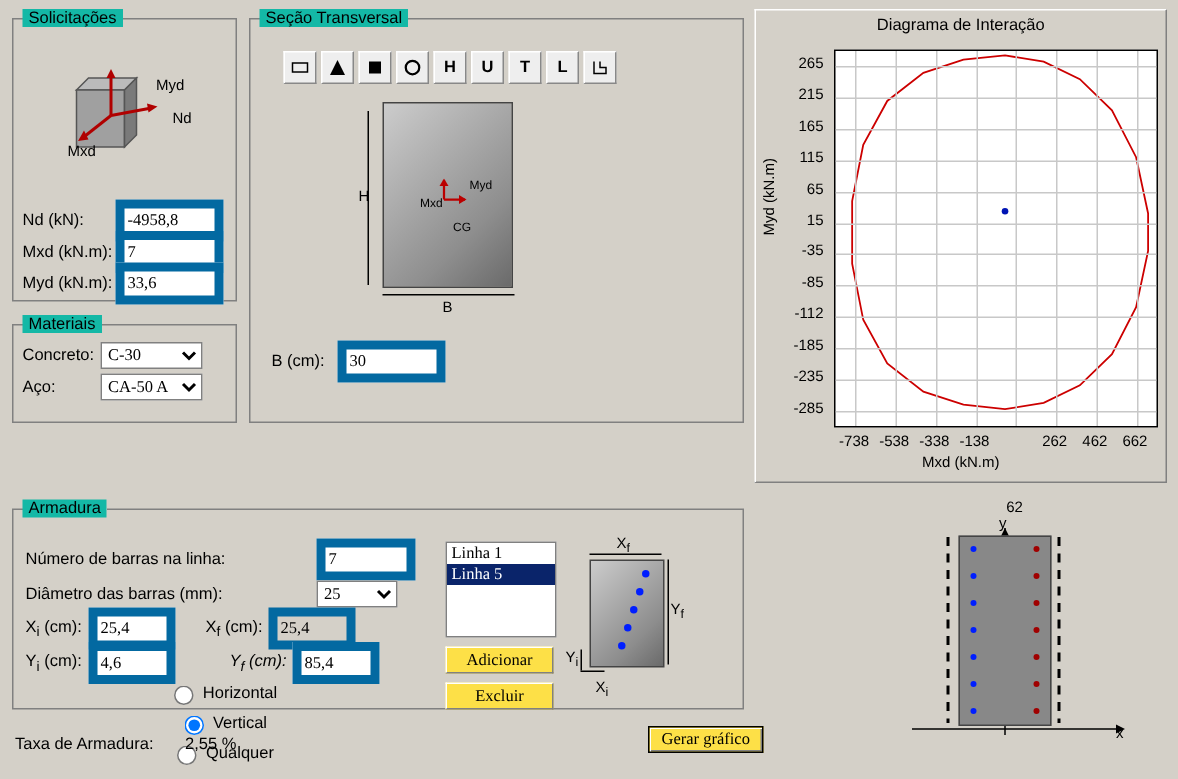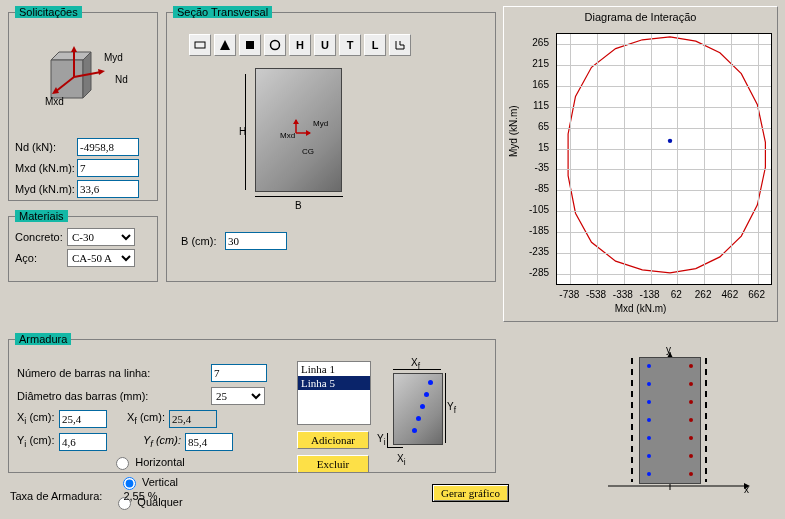--- a/index.html
+++ b/index.html
@@ -1,21 +1,21 @@
 <!DOCTYPE html>
 <html><head>
 <meta charset="utf-8">
 <style>
   html,body{margin:0;padding:0;font-family:Tahoma,Arial,sans-serif;font-size:11px;background:#d4d0c8;color:#000;}
   body{width:785px;height:519px;position:relative;overflow:hidden;}
   fieldset{border:1px solid #808080;border-radius:0;padding:4px 6px 6px 6px;background:#d4d0c8;position:absolute;box-sizing:border-box;}
   legend{padding:0 4px;background:#14b8a6;font-size:11px;}
   .field-row{display:flex;align-items:center;margin:1px 0;gap:4px;height:20px;}
   .field-row label{white-space:nowrap;}
-  input.text{font:11px Tahoma;border:1px solid #0369a1;background:#fff;padding:1px 2px;height:14px;box-sizing:content-box;}
+  input.text{font:11px Tahoma;border:6px solid #0369a1;background:#fff;padding:1px 2px;height:14px;box-sizing:content-box;}
   select.combo{font:11px Tahoma;border:1px solid #808080;background:#fff;height:18px;}
   .btn{font:11px Tahoma;background:#fde047;border:1px solid #808080;border-top-color:#fff;border-left-color:#fff;padding:2px 8px;cursor:default;white-space:nowrap;}
   .listbox{border:1px solid #808080;background:#fff;font:11px Tahoma;overflow:hidden;}
   .list-item{padding:1px 3px;}
   .list-item.selected{background:#0a246a;color:#fff;}
   .radio-lbl{display:inline-flex;align-items:center;gap:3px;margin-right:8px;}
   
   .shape-toolbar{display:flex;gap:3px;}
   .shape-btn{width:20px;height:20px;background:#eee;border:1px solid #888;border-top-color:#fff;border-left-color:#fff;display:flex;align-items:center;justify-content:center;}
   .shape-btn svg{display:block;}
@@ -258,34 +258,34 @@
       <div class="grid-line" style="top: 0px; height: 250px; width: 1px; left: 66.875px;"></div>
       <div class="grid-line" style="top: 0px; height: 250px; width: 1px; left: 93.625px;"></div>
       <div class="grid-line" style="top: 0px; height: 250px; width: 1px; left: 120.375px;"></div>
       <div class="grid-line" style="top: 0px; height: 250px; width: 1px; left: 147.125px;"></div>
       <div class="grid-line" style="top: 0px; height: 250px; width: 1px; left: 173.875px;"></div>
       <div class="grid-line" style="top: 0px; height: 250px; width: 1px; left: 200.625px;"></div>
     </div>
 <div class="ytick" style="top: 259.583px;">-285</div>
     <div class="ytick" style="top: 238.75px;">-235</div>
     <div class="ytick" style="top: 217.917px;">-185</div>
-    <div class="ytick" style="top: 197.083px;">-105</div>
+    <div class="ytick" style="top: 197.083px;">-112</div>
     <div class="ytick" style="top: 176.25px;">-85</div>
     <div class="ytick" style="top: 155.417px;">-35</div>
     <div class="ytick" style="top: 134.583px;">15</div>
     <div class="ytick" style="top: 113.75px;">65</div>
     <div class="ytick" style="top: 92.9167px;">115</div>
     <div class="ytick" style="top: 72.0833px;">165</div>
     <div class="ytick" style="top: 51.25px;">215</div>
     <div class="ytick" style="top: 30.4167px;">265</div>
     <div class="xtick" style="left: 51.375px;">-738</div>
     <div class="xtick" style="left: 78.125px;">-538</div>
     <div class="xtick" style="left: 104.875px;">-338</div>
     <div class="xtick" style="left: 131.625px;">-138</div>
-    <div class="xtick" style="left: 158.375px;">62</div>
+    <div class="xtick" style="left: 158.375px; margin-top: 44px;">62</div>
     <div class="xtick" style="left: 185.125px;">262</div>
     <div class="xtick" style="left: 211.875px;">462</div>
     <div class="xtick" style="left: 238.625px;">662</div>
   </div>
 
 <div class="rebar-panel">
   <span class="dim-label" style="left:72px;top:-8px;">y</span>
   <span class="dim-label" style="left:150px;top:132px;">x</span>
   <svg width="160" height="145" style="position:absolute;left:0;top:0;">
     <line x1="76" y1="0" x2="76" y2="138" stroke="#000"></line>

